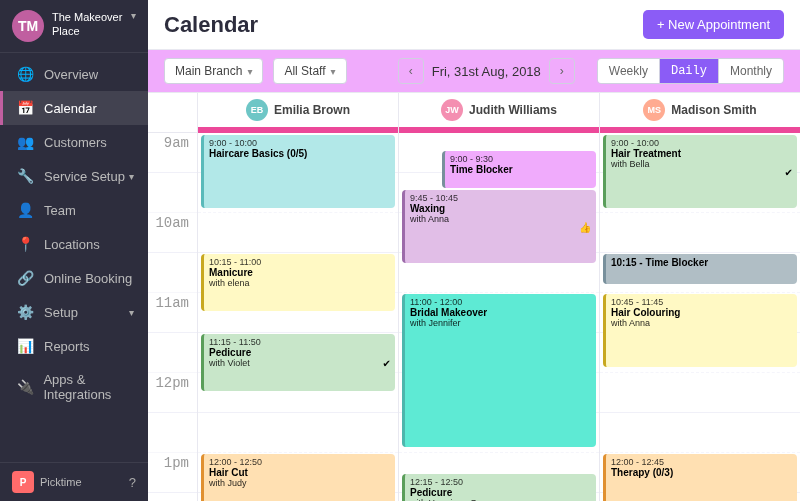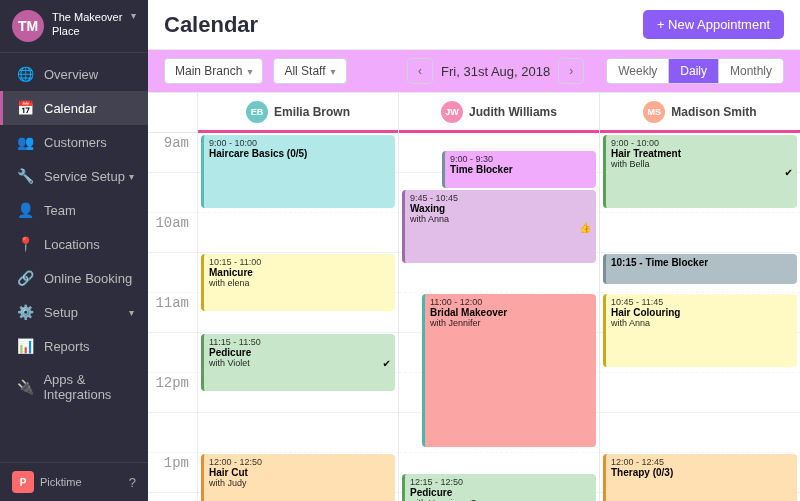--- a/index.html
+++ b/index.html
@@ -130,21 +130,21 @@
     }
     .date-label { font-size: 13px; color: #333; font-weight: 500; }
     .view-tabs {
       display: flex; border: 1px solid #d0d0e0; border-radius: 4px; overflow: hidden; margin-left: 12px;
     }
     .view-tab {
       padding: 5px 11px; font-size: 12px; cursor: pointer; color: #666; background: #fff;
       border: none; border-right: 1px solid #d0d0e0;
     }
     .view-tab:last-child { border-right: none; }
-    .view-tab.active { background: #8b5cf6; color: #fff; }
+    .view-tab.active { background: #8b5cf6; color: #fff; font-family: Liberation Mono, monospace; }
 
     
     .cal-body {
       flex: 1;
       display: flex;
       overflow: hidden;
     }
     .time-col {
       width: 50px;
       min-width: 50px;
@@ -179,21 +179,21 @@
       display: flex;
       flex-direction: column;
     }
     .staff-col:last-child { border-right: none; }
     .staff-header {
       height: 40px;
       display: flex;
       align-items: center;
       justify-content: center;
       background: #fff;
-      border-bottom: 3px solid #ec4899;
+      border-bottom: 6px solid #ec4899;
       font-size: 12px;
       font-weight: 600;
       color: #444;
       gap: 6px;
     }
     .staff-avatar {
       width: 22px; height: 22px;
       border-radius: 50%;
       display: flex; align-items: center; justify-content: center;
       font-size: 9px; color: #fff; font-weight: bold;
@@ -409,21 +409,21 @@
             <div class="event-title">Time Blocker</div>
           </div>
 
           <div class="event" style="top:57px;height:73px;background:#e1bee7;border-left-color:#9c6baa;">
             <div class="event-time">9:45 - 10:45</div>
             <div class="event-title">Waxing</div>
             <div class="event-sub">with Anna</div>
             <span class="event-icon">👍</span>
           </div>
 
-          <div class="event" style="top:161px;height:153px;background:#fca5a5;border-left-color:#4db6ac;margin-left:20px;">
+          <div class="event" style="top:161px;height:153px;background:#5eead4;border-left-color:#4db6ac;">
             <div class="event-time">11:00 - 12:00</div>
             <div class="event-title">Bridal Makeover</div>
             <div class="event-sub">with Jennifer</div>
           </div>
 
           <div class="event" style="top:341px;height:73px;background:#c8e6c9;border-left-color:#5a9e5a;">
             <div class="event-time">12:15 - 12:50</div>
             <div class="event-title">Pedicure</div>
             <div class="event-sub">with Hermione Granger</div>
 

